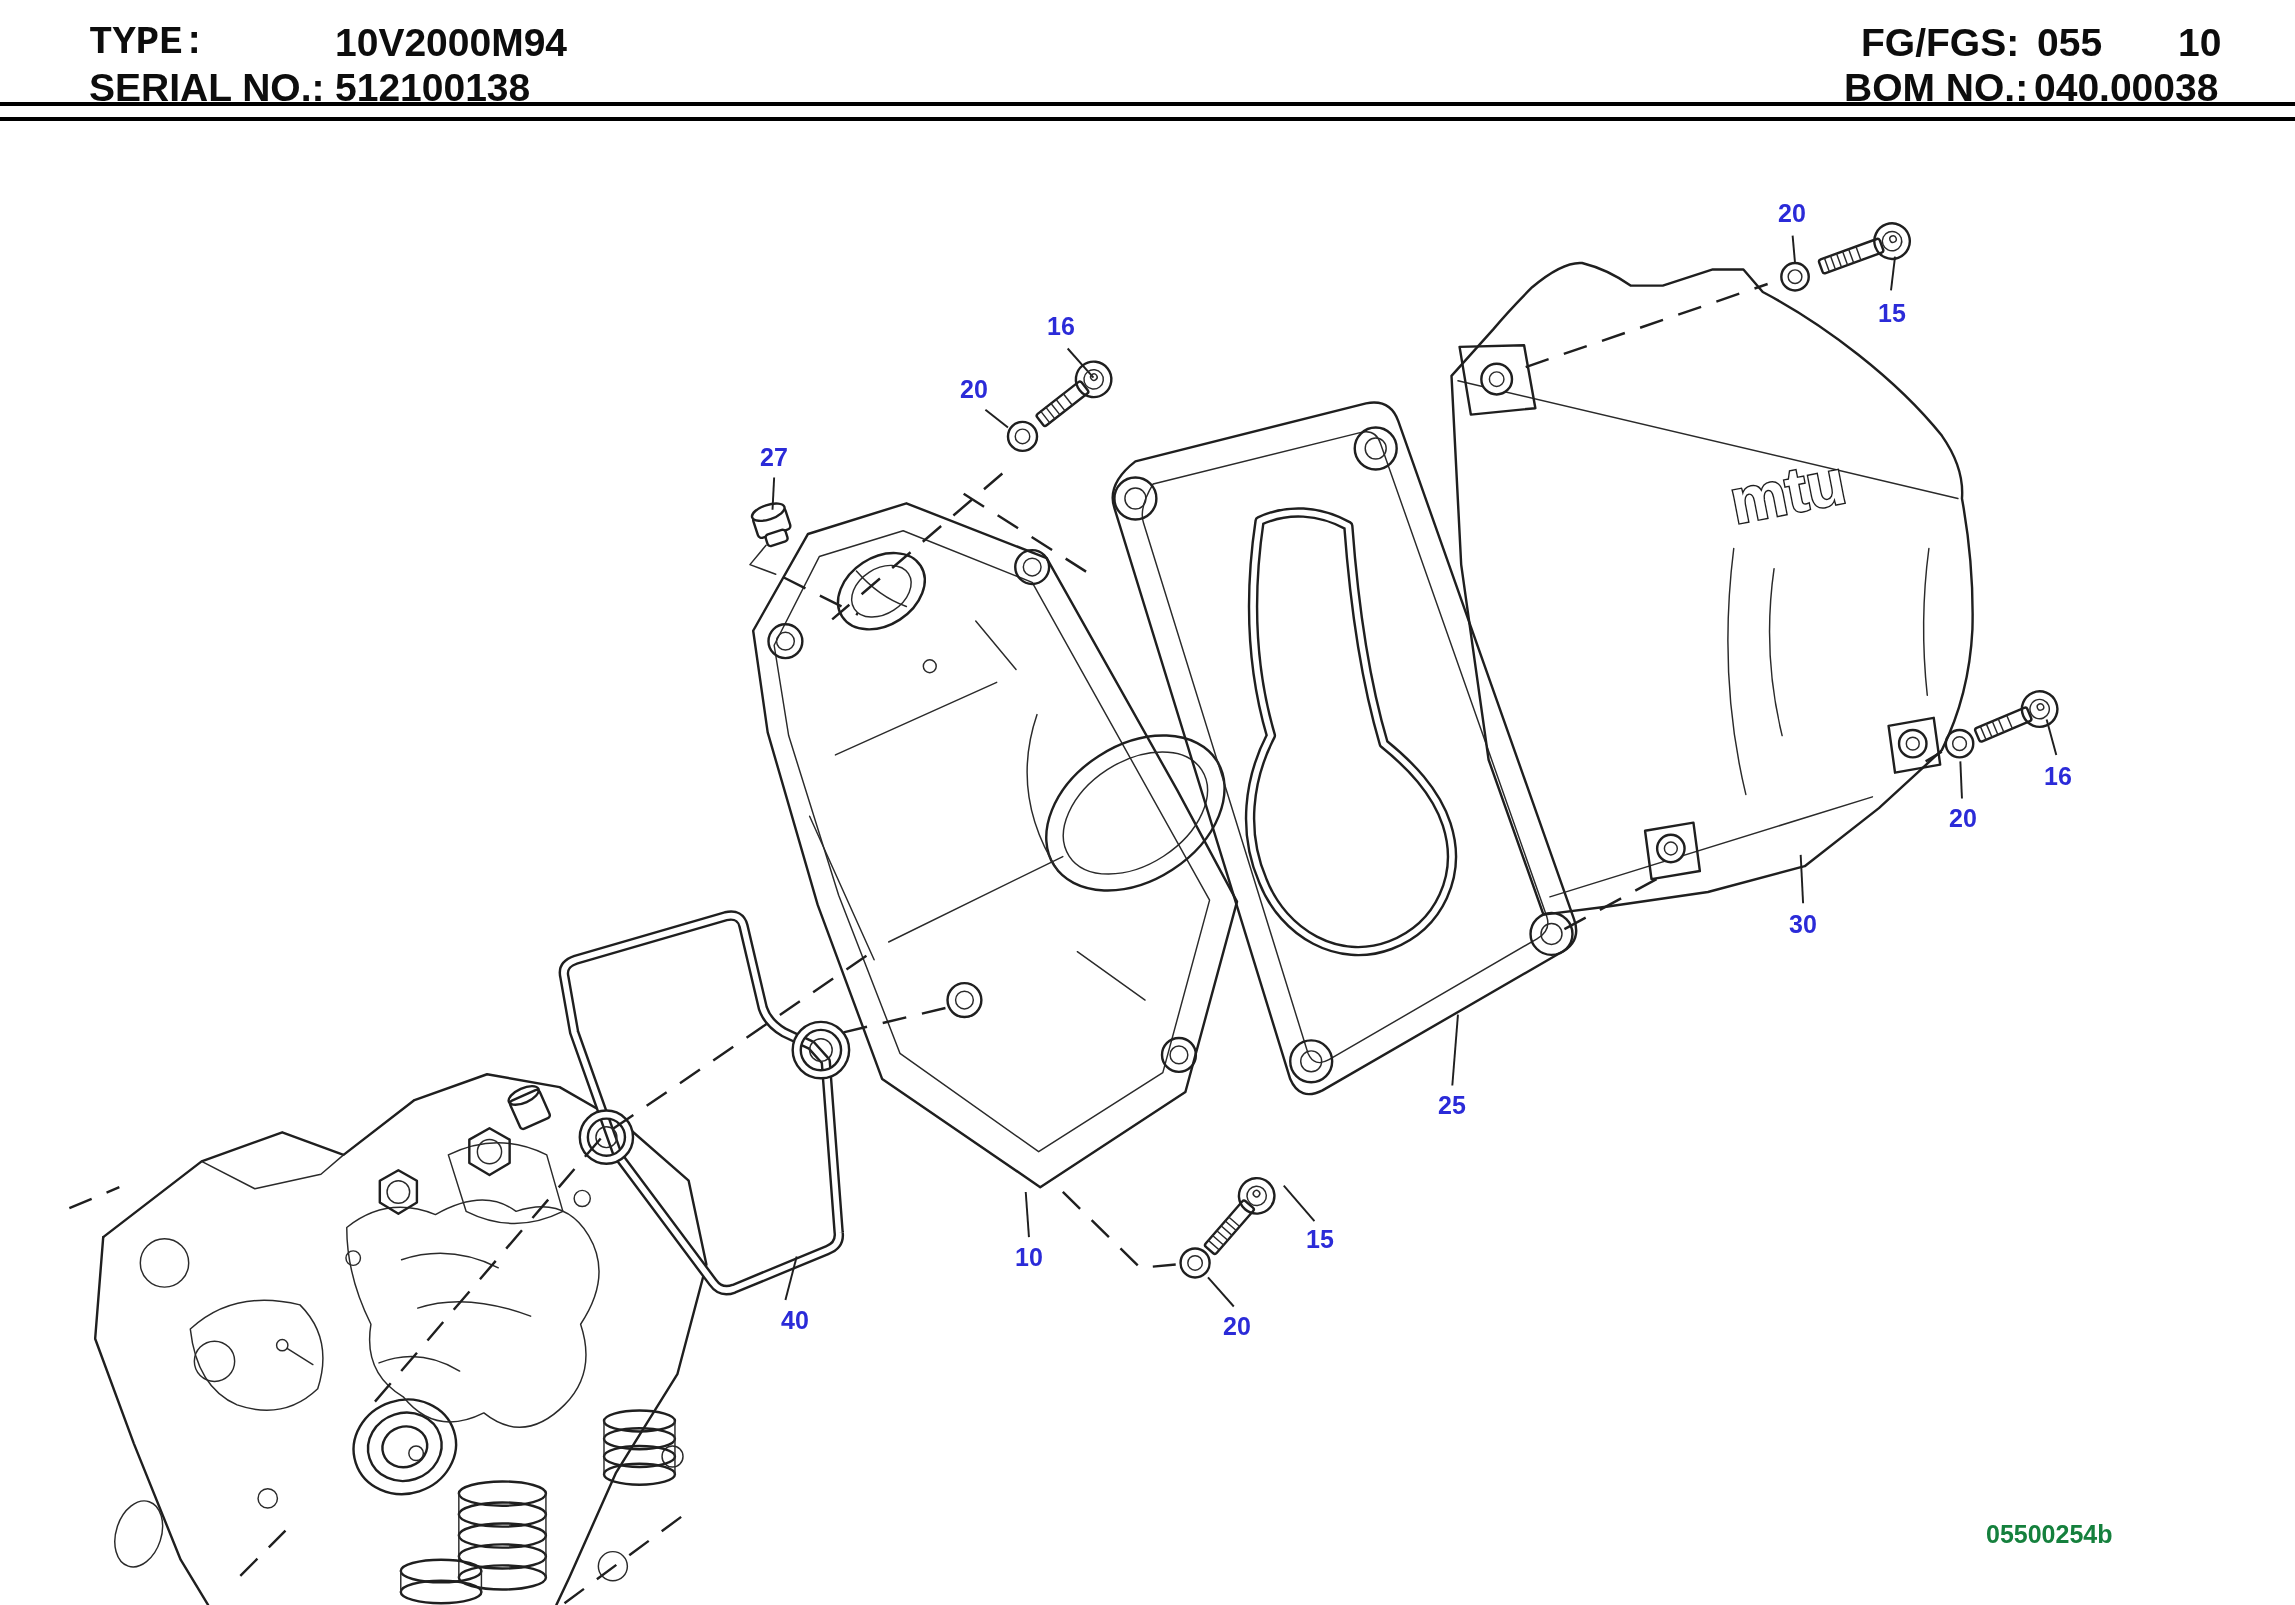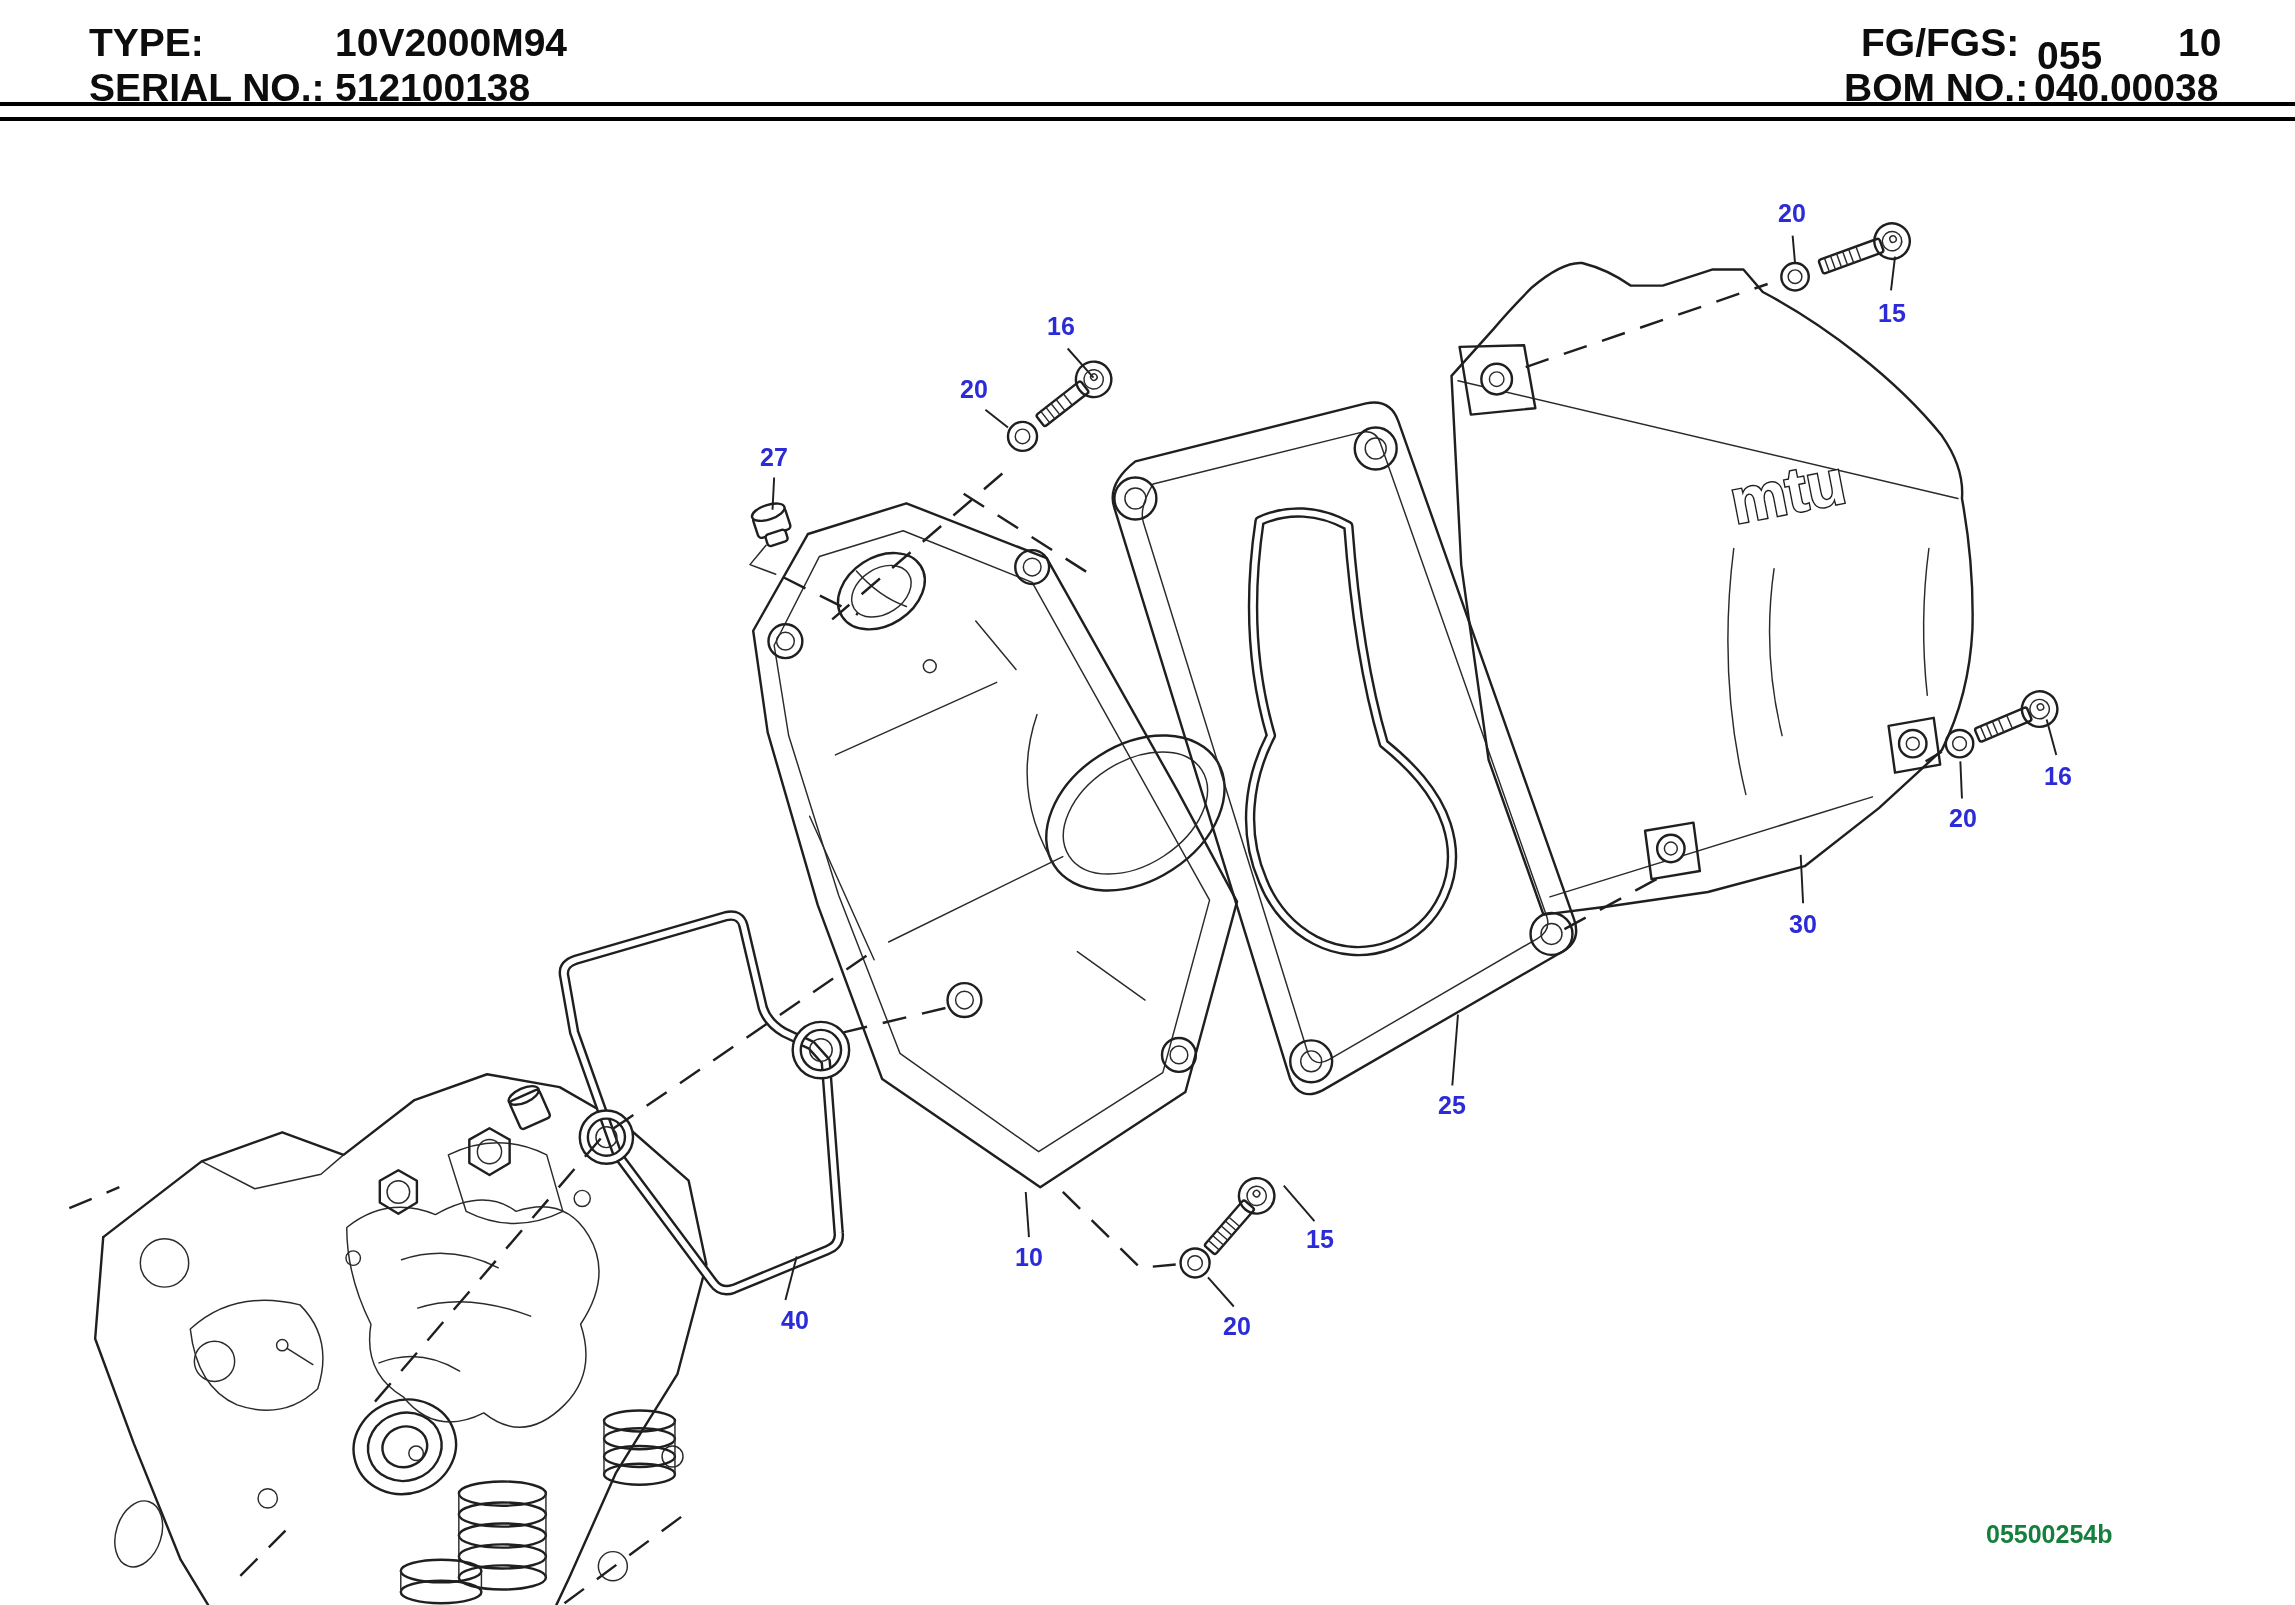--- a/index.html
+++ b/index.html
@@ -16,26 +16,26 @@
   .lead{stroke:#1f1f1f;fill:none;stroke-width:2.4;}
   .tube-o{stroke:#1f1f1f;fill:none;stroke-width:13;stroke-linejoin:round;}
   .tube-i{stroke:#ffffff;fill:none;stroke-width:7;stroke-linejoin:round;}
   .wfill{fill:#ffffff;}
 </style>
 </head>
 <body>
 
 <div class="sheet">
 
-  <div class="hdr" style="left:89px;top:21px;">TYPE:</div>
+  <div class="hdr" style="left:89px;top:21px;font-family:Liberation Mono, monospace;">TYPE:</div>
   <div class="hdr" style="left:335px;top:21px;">10V2000M94</div>
   <div class="hdr" style="left:89px;top:66px;">SERIAL NO.:</div>
   <div class="hdr" style="left:335px;top:66px;">512100138</div>
   <div class="hdr" style="left:1861px;top:21px;">FG/FGS:</div>
-  <div class="hdr" style="left:2037px;top:34px;">055</div>
+  <div class="hdr" style="left:2037px;top:21px;">055</div>
   <div class="hdr" style="left:2178px;top:21px;">10</div>
   <div class="hdr" style="left:1844px;top:66px;">BOM NO.:</div>
   <div class="hdr" style="left:2034px;top:66px;">040.00038</div>
   <div class="rule"></div>
 
   <svg width="2295" height="1605" viewBox="0 0 2846 1990">
 
     <g>
       <path class="ln" d="M128,1534 L250,1440 L350,1404 L426,1432 L514,1364 L604,1332 L694,1348 L774,1394 L854,1464 L876,1568 L840,1704 L764,1826 L706,1956 L690,1990"></path>
       <path class="ln" d="M128,1534 L118,1660 L166,1790 L224,1934 L258,1990"></path>

